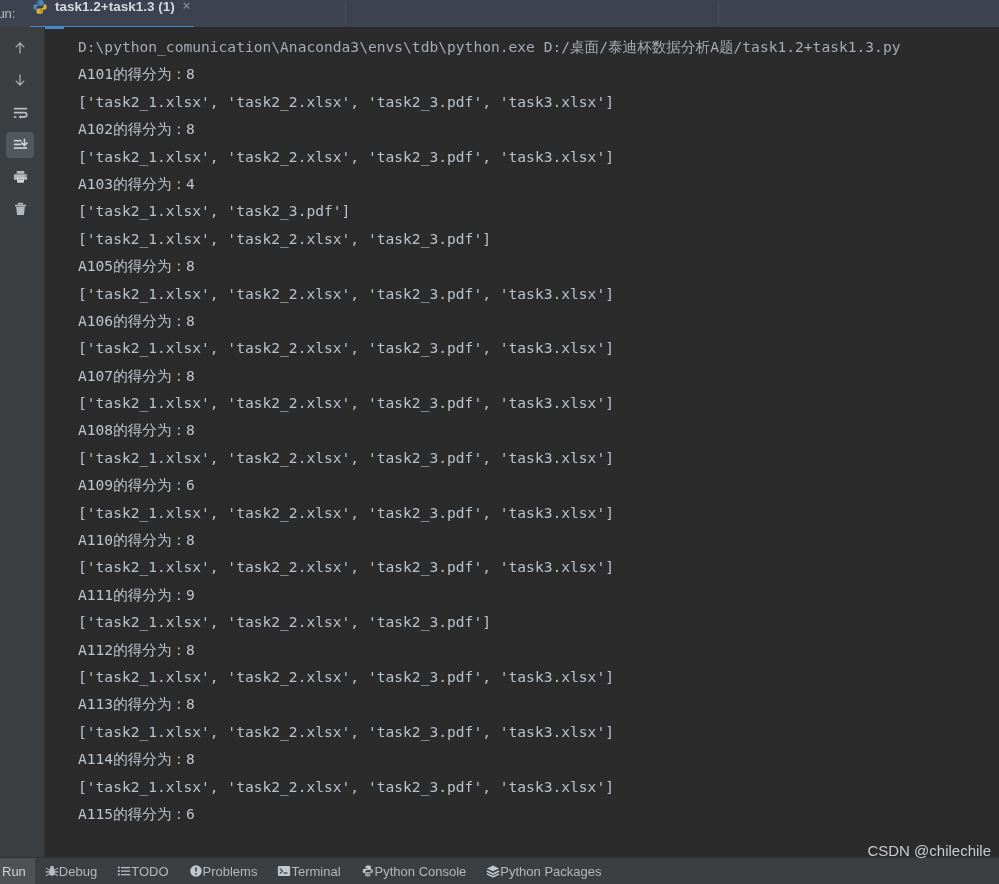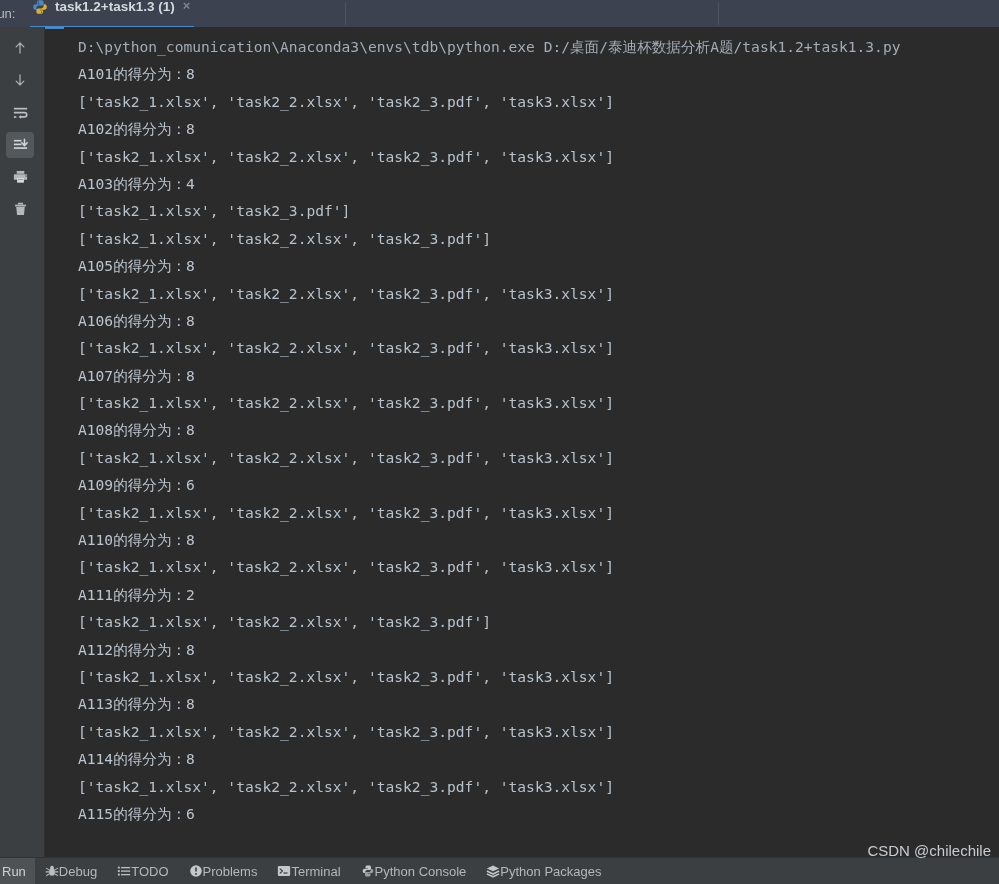--- a/index.html
+++ b/index.html
@@ -269,21 +269,21 @@
         <div class="cline score">A106的得分为：8</div>
         <div class="cline list">['task2_1.xlsx', 'task2_2.xlsx', 'task2_3.pdf', 'task3.xlsx']</div>
         <div class="cline score">A107的得分为：8</div>
         <div class="cline list">['task2_1.xlsx', 'task2_2.xlsx', 'task2_3.pdf', 'task3.xlsx']</div>
         <div class="cline score">A108的得分为：8</div>
         <div class="cline list">['task2_1.xlsx', 'task2_2.xlsx', 'task2_3.pdf', 'task3.xlsx']</div>
         <div class="cline score">A109的得分为：6</div>
         <div class="cline list">['task2_1.xlsx', 'task2_2.xlsx', 'task2_3.pdf', 'task3.xlsx']</div>
         <div class="cline score">A110的得分为：8</div>
         <div class="cline list">['task2_1.xlsx', 'task2_2.xlsx', 'task2_3.pdf', 'task3.xlsx']</div>
-        <div class="cline score">A111的得分为：2</div>
+        <div class="cline score">A111的得分为：9</div>
         <div class="cline list">['task2_1.xlsx', 'task2_2.xlsx', 'task2_3.pdf']</div>
         <div class="cline score">A112的得分为：8</div>
         <div class="cline list">['task2_1.xlsx', 'task2_2.xlsx', 'task2_3.pdf', 'task3.xlsx']</div>
         <div class="cline score">A113的得分为：8</div>
         <div class="cline list">['task2_1.xlsx', 'task2_2.xlsx', 'task2_3.pdf', 'task3.xlsx']</div>
         <div class="cline score">A114的得分为：8</div>
         <div class="cline list">['task2_1.xlsx', 'task2_2.xlsx', 'task2_3.pdf', 'task3.xlsx']</div>
         <div class="cline score">A115的得分为：6</div>
       </div>
   </div>

